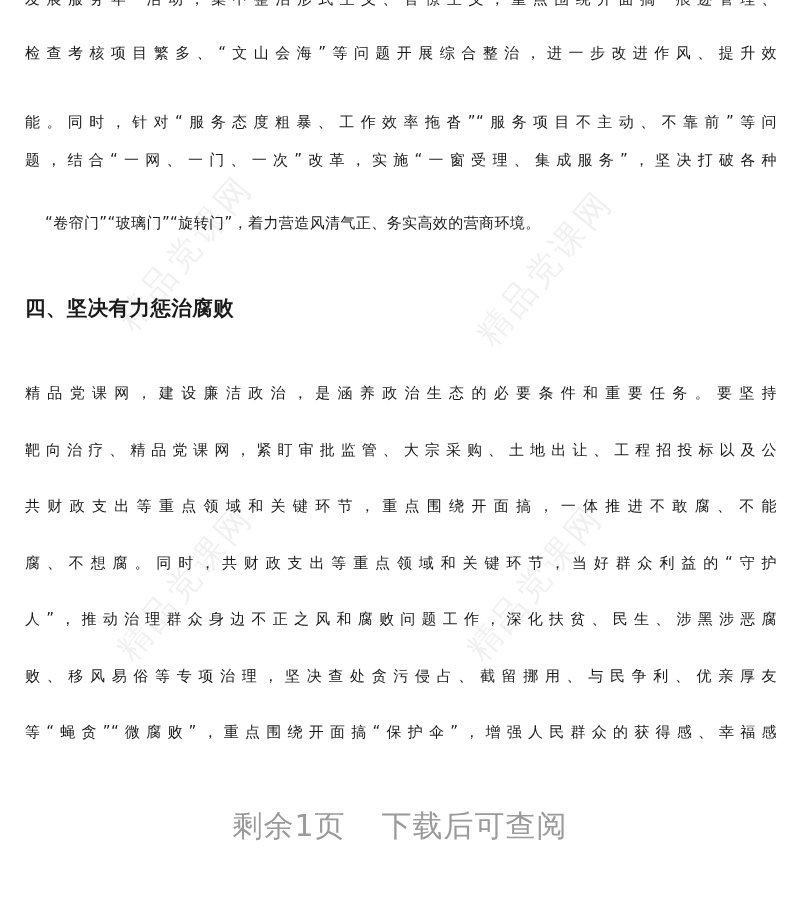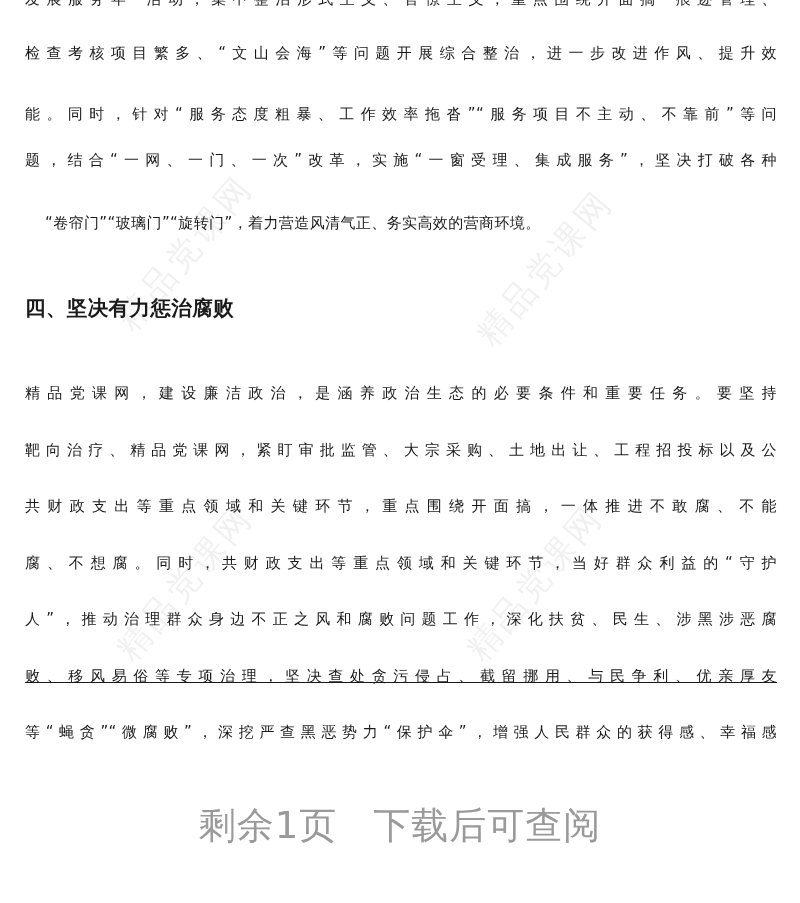--- a/index.html
+++ b/index.html
@@ -55,21 +55,21 @@
       white-space: nowrap;
       letter-spacing: 4px;
       pointer-events: none;
     }
     .more-banner {
       position: absolute;
       left: 0;
       top: 800px;
       width: 800px;
       text-align: center;
-      font-size: 37px;
+      font-size: 30px;
       line-height: 52px;
       color: #9a9a9a;
       letter-spacing: 1px;
     }
     .more-banner .gap {
       display: inline-block;
       width: 36px;
     }
   </style>
 </head>
@@ -78,33 +78,33 @@
 <div class="page">
 
   <div class="watermark" style="left:90px; top:230px;">精品党课网</div>
   <div class="watermark" style="left:450px; top:245px;">精品党课网</div>
   <div class="watermark" style="left:90px; top:560px;">精品党课网</div>
   <div class="watermark" style="left:440px; top:560px;">精品党课网</div>
 
   <div>
     <div class="line" style="top:-15px;">发展服务年”活动，集中整治形式主义、官僚主义，重点围绕开面搞“痕迹管理、</div>
     <div class="line" style="top:39px;">检查考核项目繁多、“文山会海”等问题开展综合整治，进一步改进作风、提升效</div>
-    <div class="line" style="top:100px;">能。同时，针对“服务态度粗暴、工作效率拖沓”“服务项目不主动、不靠前”等问</div>
+    <div class="line" style="top:108px;">能。同时，针对“服务态度粗暴、工作效率拖沓”“服务项目不主动、不靠前”等问</div>
     <div class="line" style="top:146px;">题，结合“一网、一门、一次”改革，实施“一窗受理、集成服务”，坚决打破各种</div>
     <div class="line last" style="top:209px;">“卷帘门”“玻璃门”“旋转门”，着力营造风清气正、务实高效的营商环境。</div>
   </div>
 
   <div class="heading" style="top:294px;">四、坚决有力惩治腐败</div>
 
   <div>
     <div class="line" style="top:379px;">精品党课网，建设廉洁政治，是涵养政治生态的必要条件和重要任务。要坚持</div>
     <div class="line" style="top:436px;">靶向治疗、精品党课网，紧盯审批监管、大宗采购、土地出让、工程招投标以及公</div>
     <div class="line" style="top:492px;">共财政支出等重点领域和关键环节，重点围绕开面搞，一体推进不敢腐、不能</div>
     <div class="line" style="top:549px;">腐、不想腐。同时，共财政支出等重点领域和关键环节，当好群众利益的“守护</div>
     <div class="line" style="top:605px;">人”，推动治理群众身边不正之风和腐败问题工作，深化扶贫、民生、涉黑涉恶腐</div>
-    <div class="line" style="top:662px;text-decoration:underline;">败、移风易俗等专项治理，坚决查处贪污侵占、截留挪用、与民争利、优亲厚友</div>
-    <div class="line" style="top:718px;">等“蝇贪”“微腐败”，深挖严查黑恶势力“保护伞”，增强人民群众的获得感、幸福感</div>
+    <div class="line" style="top:662px;">败、移风易俗等专项治理，坚决查处贪污侵占、截留挪用、与民争利、优亲厚友</div>
+    <div class="line" style="top:718px;">等“蝇贪”“微腐败”，重点围绕开面搞“保护伞”，增强人民群众的获得感、幸福感</div>
   </div>
 
   <div class="more-banner">
     <span>剩余1页</span><span class="gap"></span><span>下载后可查阅</span>
   </div>
 </div>
 
 </body></html>

